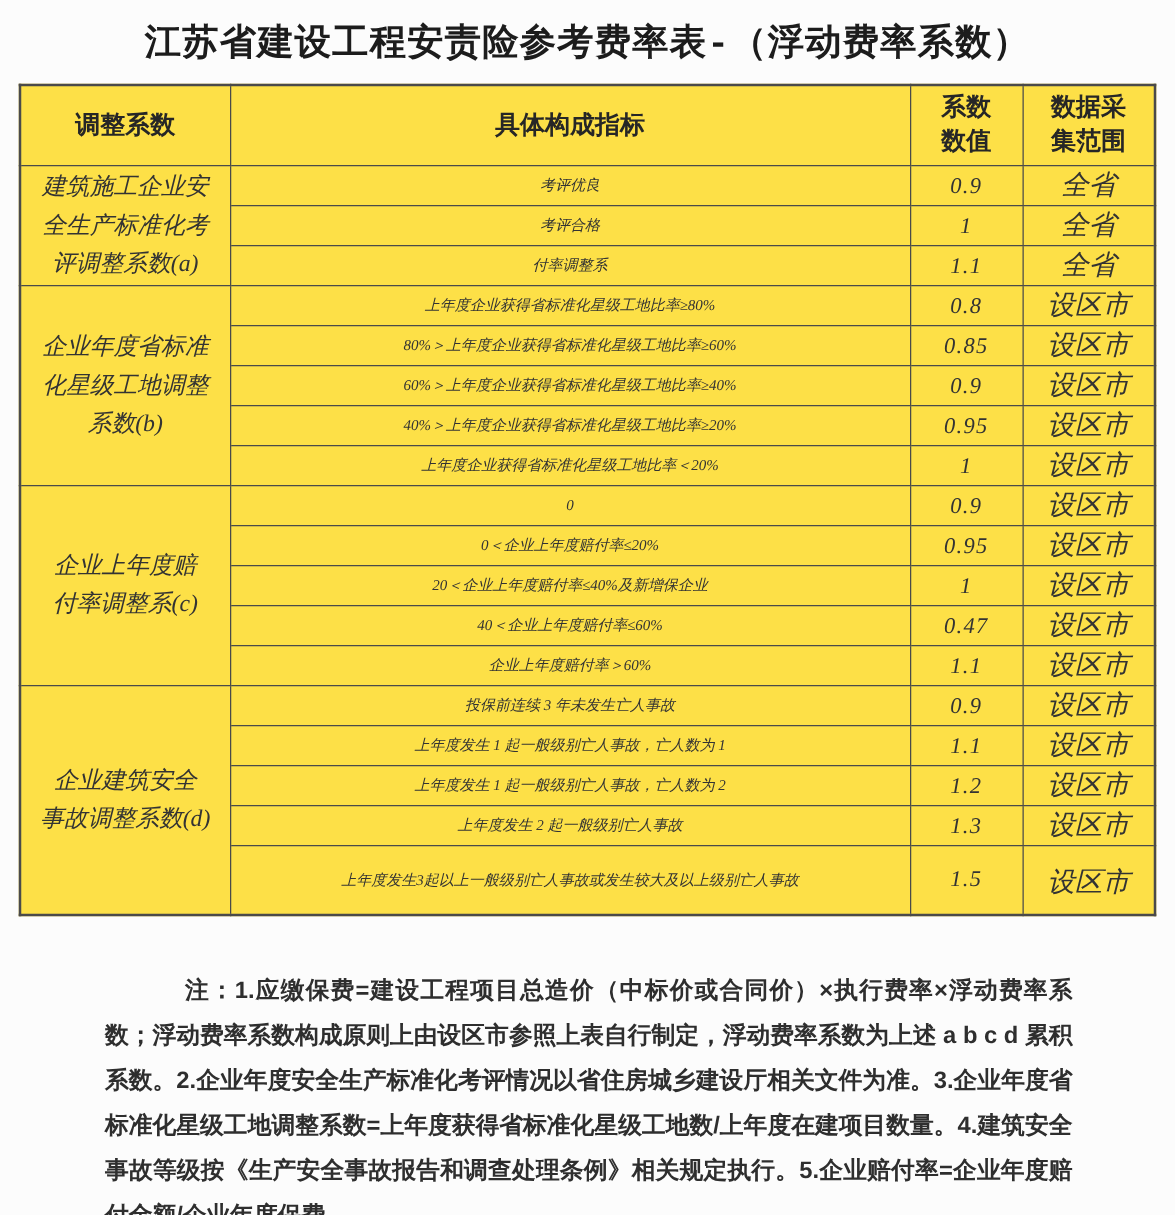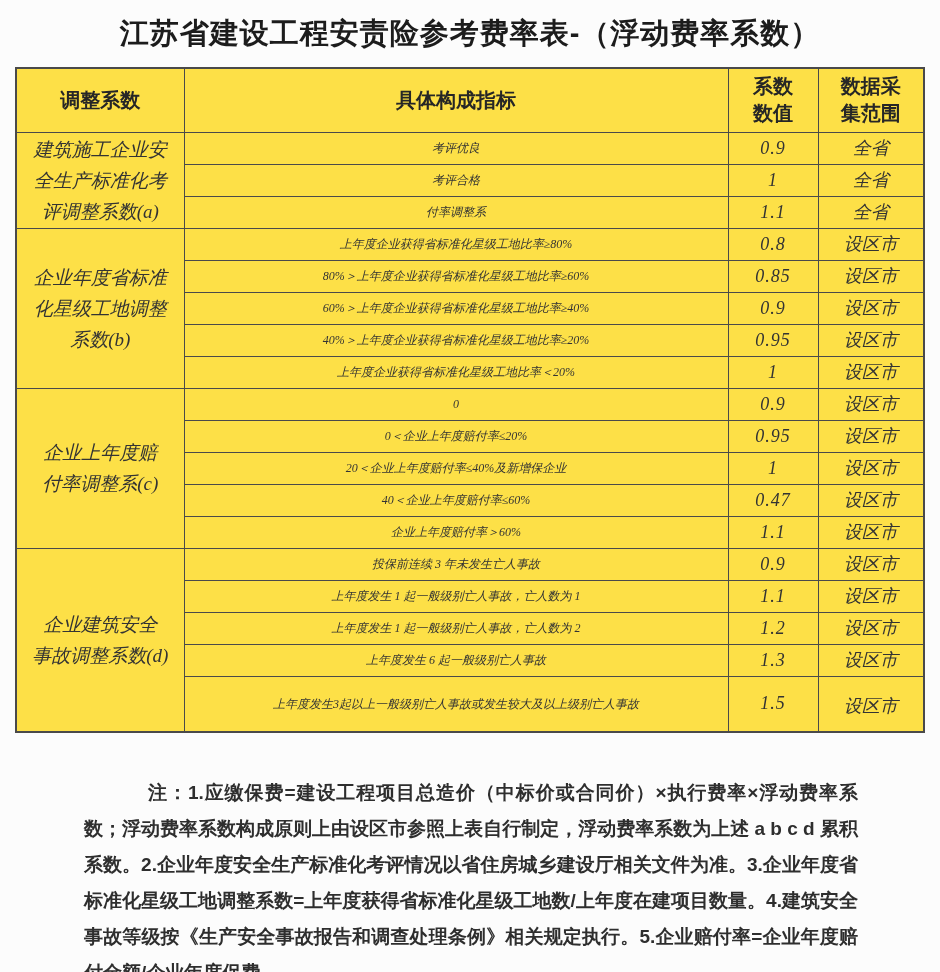--- a/index.html
+++ b/index.html
@@ -15,21 +15,21 @@
     overflow: hidden;
     background: #fcfcfc;
   }
   .title {
     margin-top: 14px;
     text-align: center;
     font-size: 29px;
     font-weight: bold;
     letter-spacing: 1px;
     color: #1c1c1c;
-    font-family: Liberation Sans, sans-serif;
+    font-family: Liberation Mono, monospace;
   }
   table.rate-table {
     width: 908px;
     margin: 13px auto 0 auto;
     border-collapse: collapse;
     table-layout: fixed;
     background: #fde047;
   }
   table.rate-table, table.rate-table td, table.rate-table th {
     border: 1.5px solid #4a4a4a;
@@ -62,21 +62,21 @@
   td.cell-indicator {
     font-size: 12px;
     line-height: 26px;
     padding: 2px 0;
   }
   td.cell-value {
     font-size: 18px;
     letter-spacing: 1px;
   }
   td.cell-scope {
-    font-size: 18px;
+    font-size: 22px;
   }
   tr.row-normal { height: 32px; }
   tr.row-tall   { height: 56px; }
   td.scope-top {
     vertical-align: top;
     padding-top: 5px;
   }
   .notes {
     width: 774px;
     margin: 42px auto 0 84px;
@@ -198,21 +198,21 @@
           <td class="cell-indicator">上年度发生 1 起一般级别亡人事故，亡人数为 1</td>
           <td class="cell-value">1.1</td>
           <td class="cell-scope">设区市</td>
         </tr>
         <tr class="row-normal">
           <td class="cell-indicator">上年度发生 1 起一般级别亡人事故，亡人数为 2</td>
           <td class="cell-value">1.2</td>
           <td class="cell-scope">设区市</td>
         </tr>
         <tr class="row-normal">
-          <td class="cell-indicator">上年度发生 6 起一般级别亡人事故</td>
+          <td class="cell-indicator">上年度发生 2 起一般级别亡人事故</td>
           <td class="cell-value">1.3</td>
           <td class="cell-scope">设区市</td>
         </tr>
         <tr class="row-tall">
           <td class="cell-indicator">上年度发生3起以上一般级别亡人事故或发生较大及以上级别亡人事故</td>
           <td class="cell-value">1.5</td>
           <td class="cell-scope scope-top">设区市</td>
         </tr>
       </tbody>
   </table>

